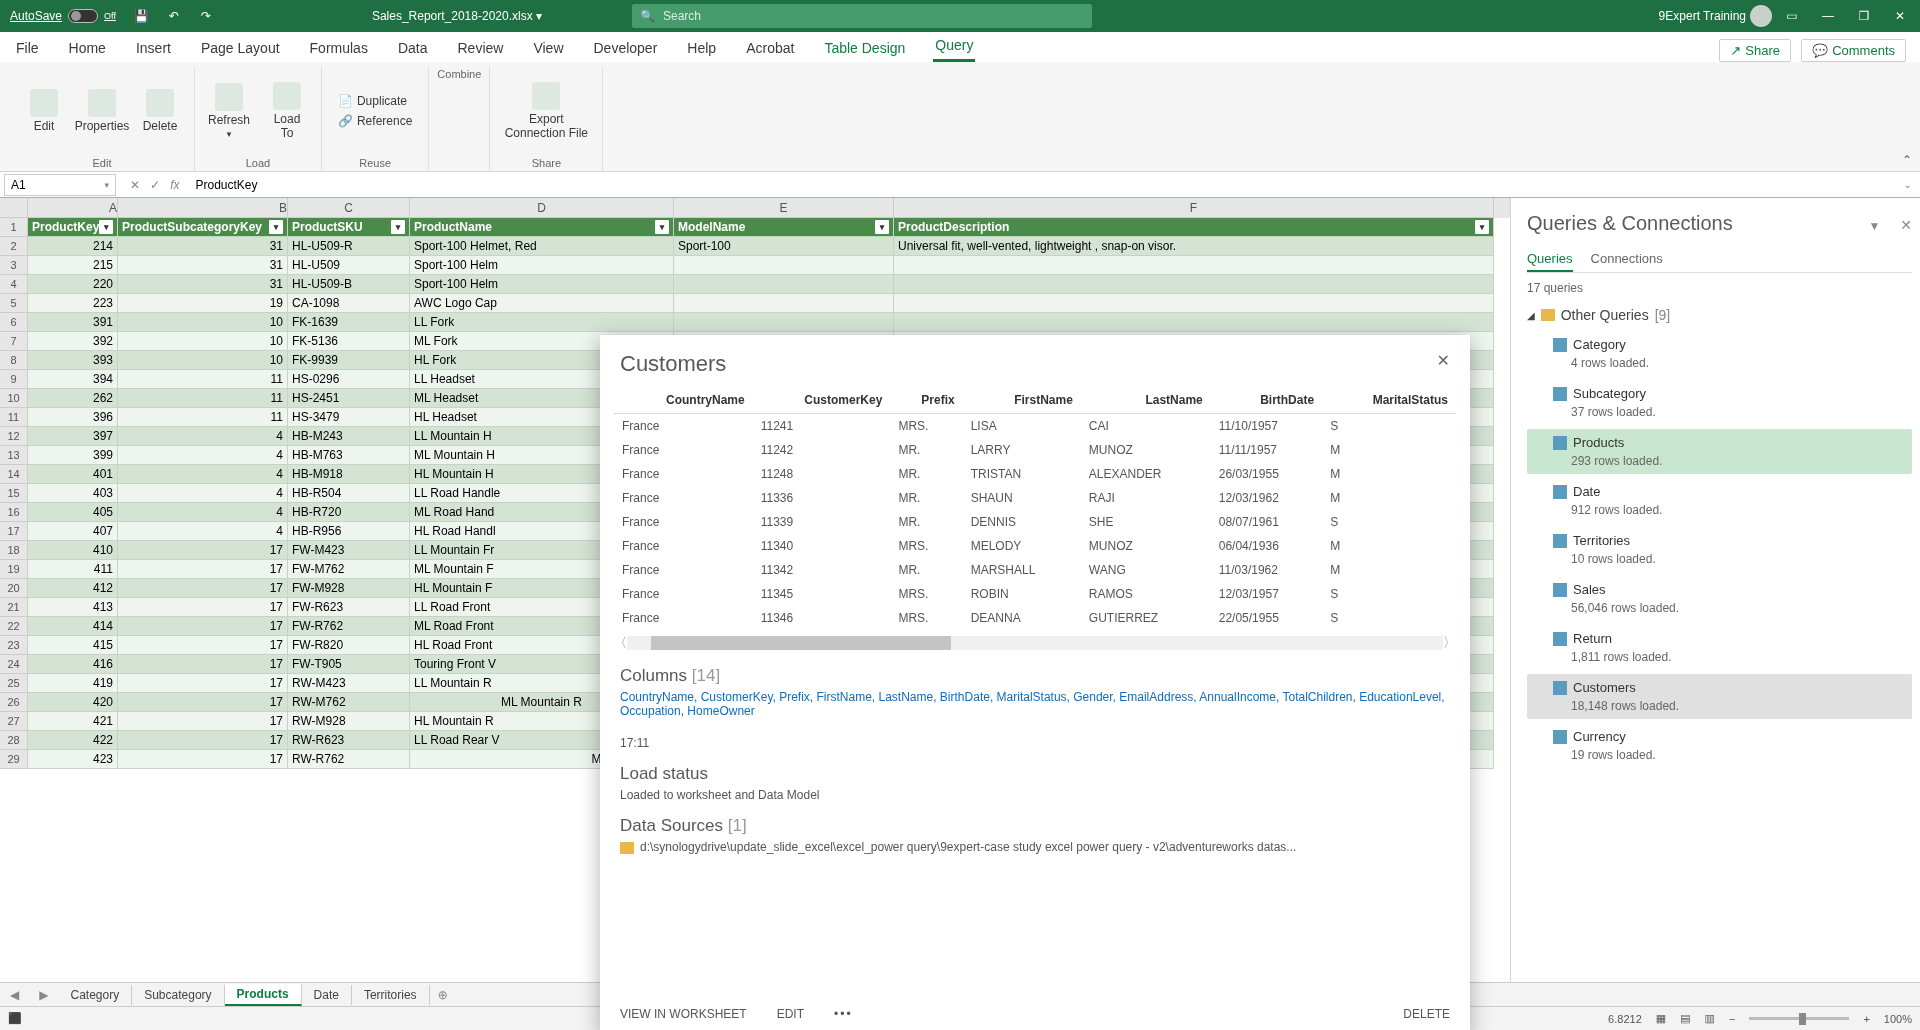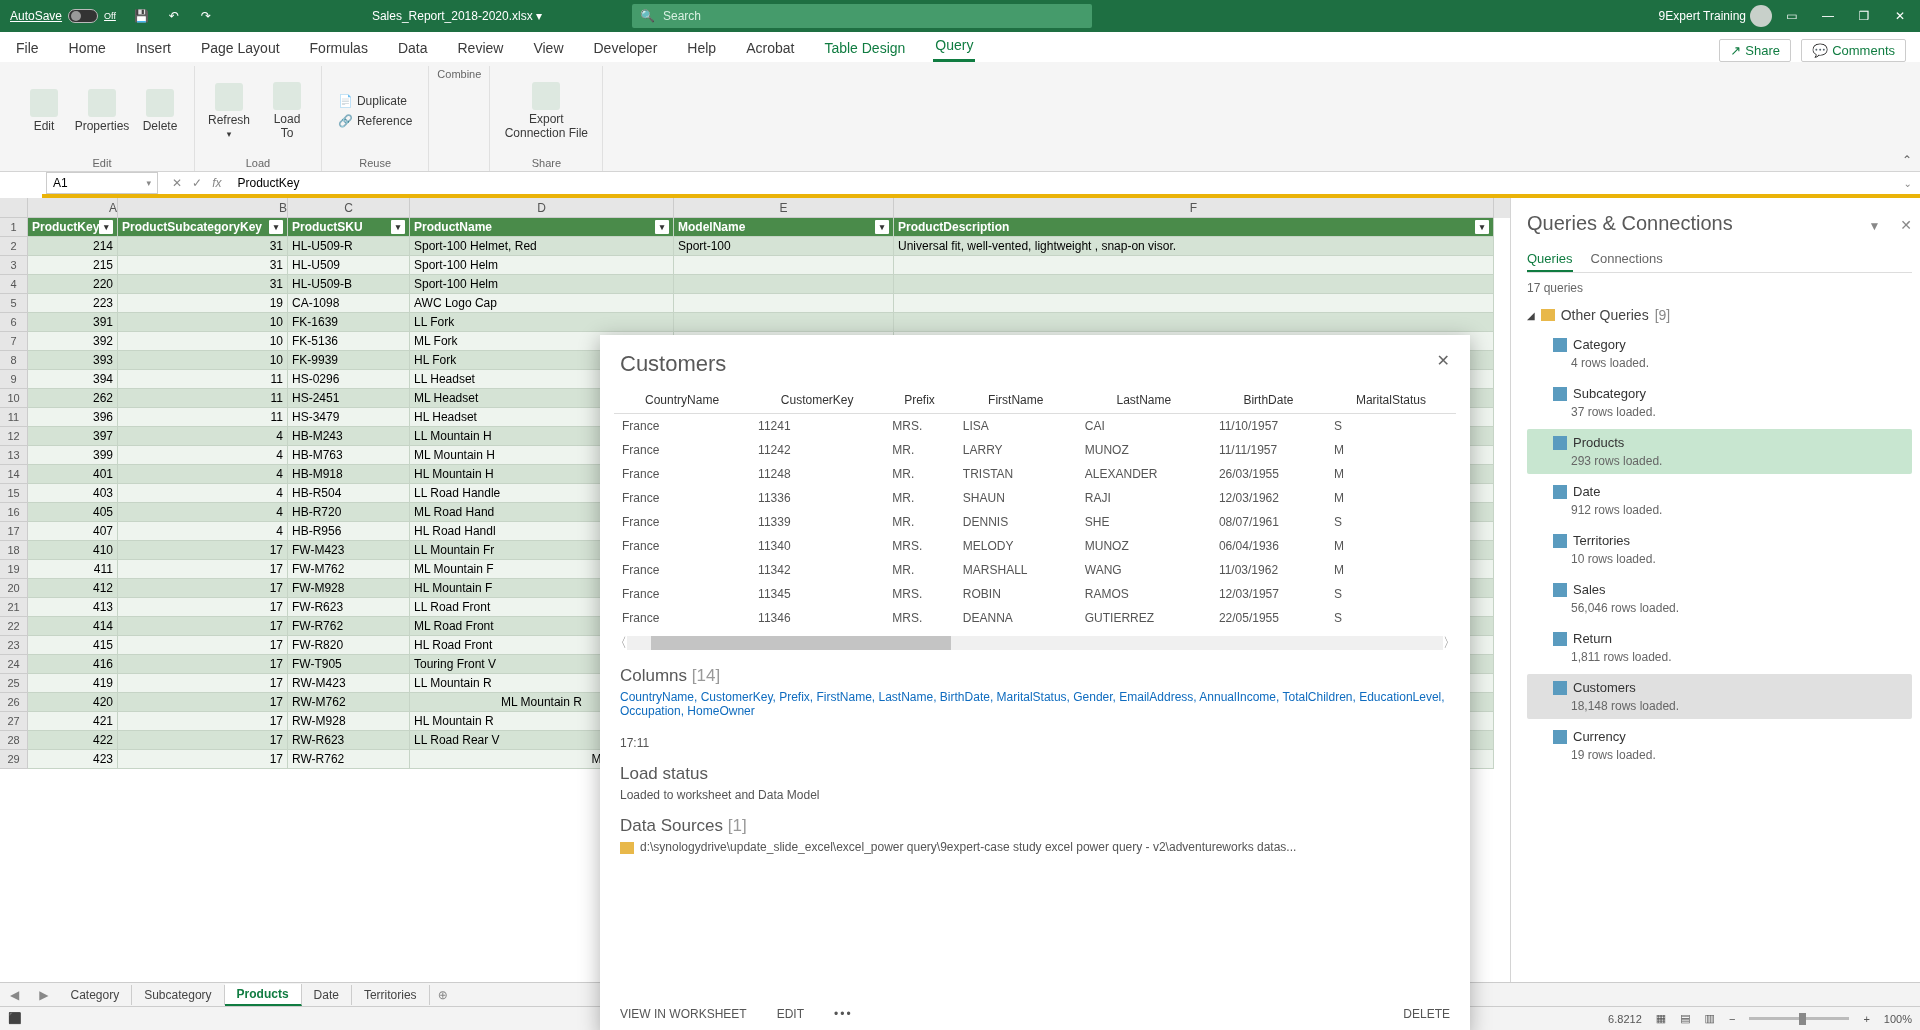--- a/index.html
+++ b/index.html
@@ -29,21 +29,21 @@
 .rgroup:last-child { border-right: none; }
 .rgroup .btns { display: flex; gap: 2px; flex: 1; }
 .rgroup .glabel { font-size: 11px; color: #666; padding: 2px; }
 .bigbtn { display: flex; flex-direction: column; align-items: center; justify-content: center; width: 56px; gap: 2px; font-size: 12px; color: #3a3a3a; padding: 4px 0; }
 .bigbtn .ic { width: 28px; height: 28px; background: #dde8e0; border-radius: 3px; }
 .smallbtn { display: flex; align-items: center; gap: 4px; font-size: 12px; color: #3a3a3a; padding: 2px 6px; }
 .vstack { display: flex; flex-direction: column; justify-content: center; }
 .collapse-ribbon { position: absolute; right: 8px; bottom: 4px; font-size: 12px; color: #666; }
 
 
-.formulabar { height: 26px; display: flex; align-items: center; border-bottom: 4px solid #eab308; font-size: 12px; margin-left: 42px; }
+.formulabar { height: 26px; display: flex; align-items: center; border-bottom: 1px solid #eab308; font-size: 12px; }
 .namebox { width: 112px; height: 22px; border: 1px solid #ccc; margin: 0 4px; padding: 0 6px; display: flex; align-items: center; justify-content: space-between; }
 .fx-btns { display: flex; gap: 10px; padding: 0 10px; color: #888; }
 .fx-input { flex: 1; padding: 0 6px; }
 
 
 .main { display: flex; height: calc(100% - 32px - 30px - 110px - 26px - 24px - 24px); position: relative; }
 .grid { flex: 1; overflow: hidden; position: relative; }
 .colheads { display: flex; height: 20px; background: #e6e6e6; font-size: 12px; color: #555; }
 .rownum-corner { width: 28px; border-right: 1px solid #ccc; border-bottom: 1px solid #ccc; background: #e6e6e6; }
 .colhead { border-right: 1px solid #ccc; border-bottom: 1px solid #ccc; text-align: center; line-height: 20px; }
@@ -80,21 +80,21 @@
 .folder-ic { width: 14px; height: 12px; background: #e8b84a; }
 .tbl-ic { background: #5a9bbf; }
 
 
 .popup { position: absolute; left: 600px; top: 335px; width: 870px; height: 700px; background: #fff; box-shadow: 0 4px 20px rgba(0,0,0,0.3); font-size: 13px; color: #444; }
 .popup .phdr { display: flex; justify-content: space-between; padding: 16px 20px 10px; }
 .popup .ptitle { font-size: 22px; color: #595959; }
 .popup .close { font-size: 16px; color: #666; }
 .popup-table { padding: 0 14px; }
 .popup-table table { width: 100%; border-collapse: collapse; font-size: 12px; }
-.popup-table th { text-align: center; padding: 6px 8px; color: #333; font-weight: 400; border-bottom: 1px solid #ddd; }
+.popup-table th { text-align: right; padding: 6px 8px; color: #333; font-weight: 700; border-bottom: 1px solid #ddd; }
 .popup-table td { padding: 5px 8px; color: #555; }
 .popup-scroll { display: flex; align-items: center; padding: 4px 14px; }
 .popup-scroll .bar { flex: 1; height: 14px; background: #f0f0f0; position: relative; }
 .popup-scroll .thumb { position: absolute; left: 24px; top: 0; height: 14px; width: 300px; background: #c4c4c4; }
 .popup-section { padding: 10px 20px 4px; }
 .popup-section .sh { font-size: 17px; color: #595959; }
 .popup-section .sv { font-size: 12px; color: #555; margin-top: 4px; }
 .popup-section .links a { color: #0f6cbf; }
 .popup-footer { position: absolute; bottom: 0; left: 0; right: 0; padding: 14px 20px; display: flex; gap: 30px; align-items: center; font-size: 12px; color: #555; }
 .popup-footer .del { margin-left: auto; }

